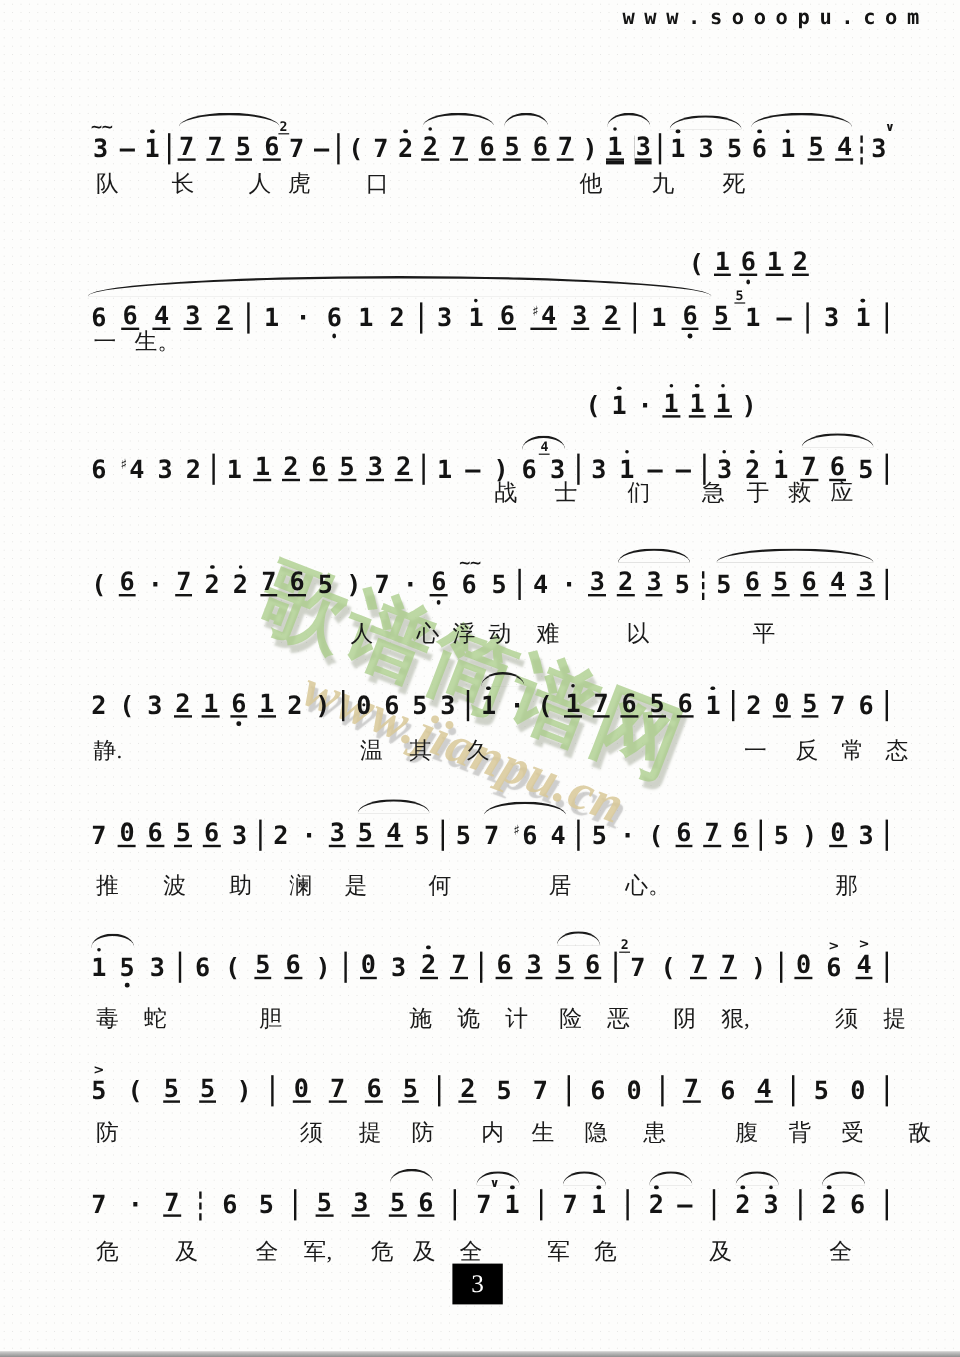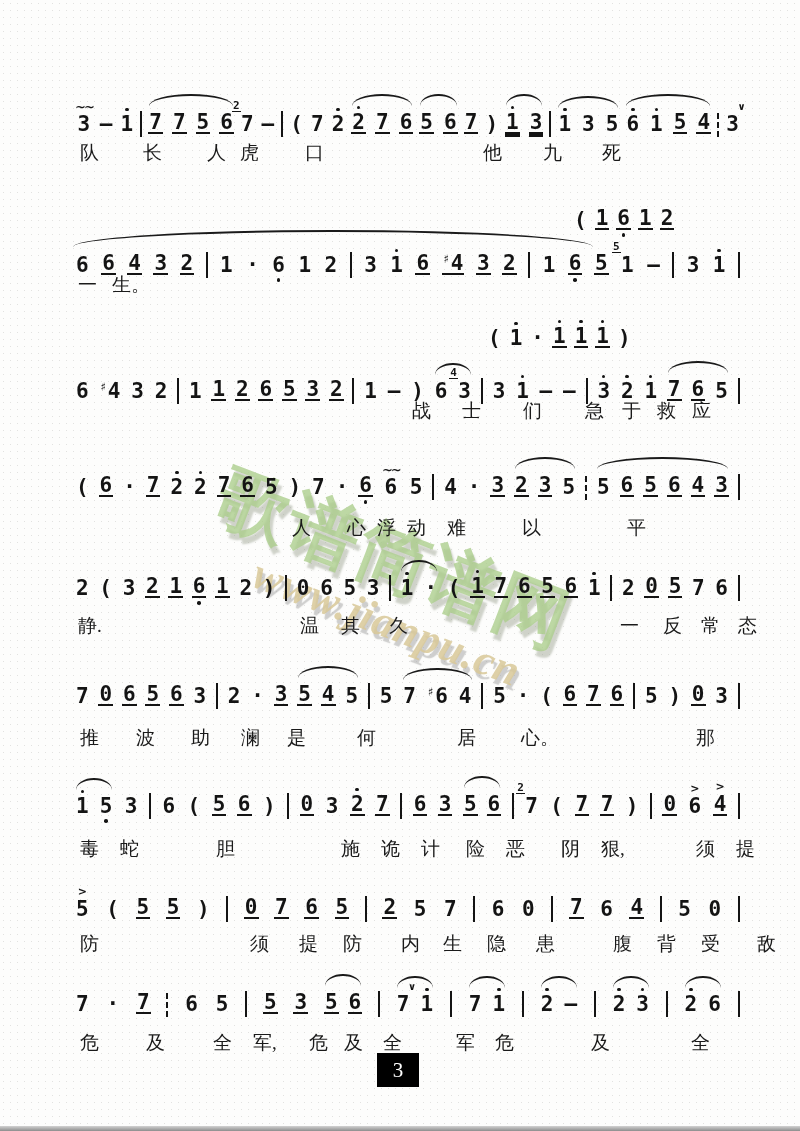--- a/index.html
+++ b/index.html
@@ -50,20 +50,21 @@
   .pagenum-box{position:absolute;left:377px;top:1053px;width:42px;height:34px;background:#000;
     color:#fff;display:flex;align-items:center;justify-content:center;
     font:400 21px "Liberation Serif",serif;z-index:2;}
   .scan-edge{position:absolute;left:0;right:0;bottom:0;height:5px;
     background:linear-gradient(#d2d2d2,#8d8d8d);z-index:3;}
 </style>
 </head>
 <body>
 
 <div id="page">
+  <div class="header">www.sooopu.com</div>
   <div class="wm wm-cn">歌谱简谱网</div>
   <div class="wm wm-url">www.jianpu.cn</div>
   <div id="score">
       <div class="nline" style="top: 97px;">
         <span class="note">
           <span class="ntop">
             <span class="mark mord">~~</span>
           </span>
           <span class="nrow">
             <span class="nch">3</span>

